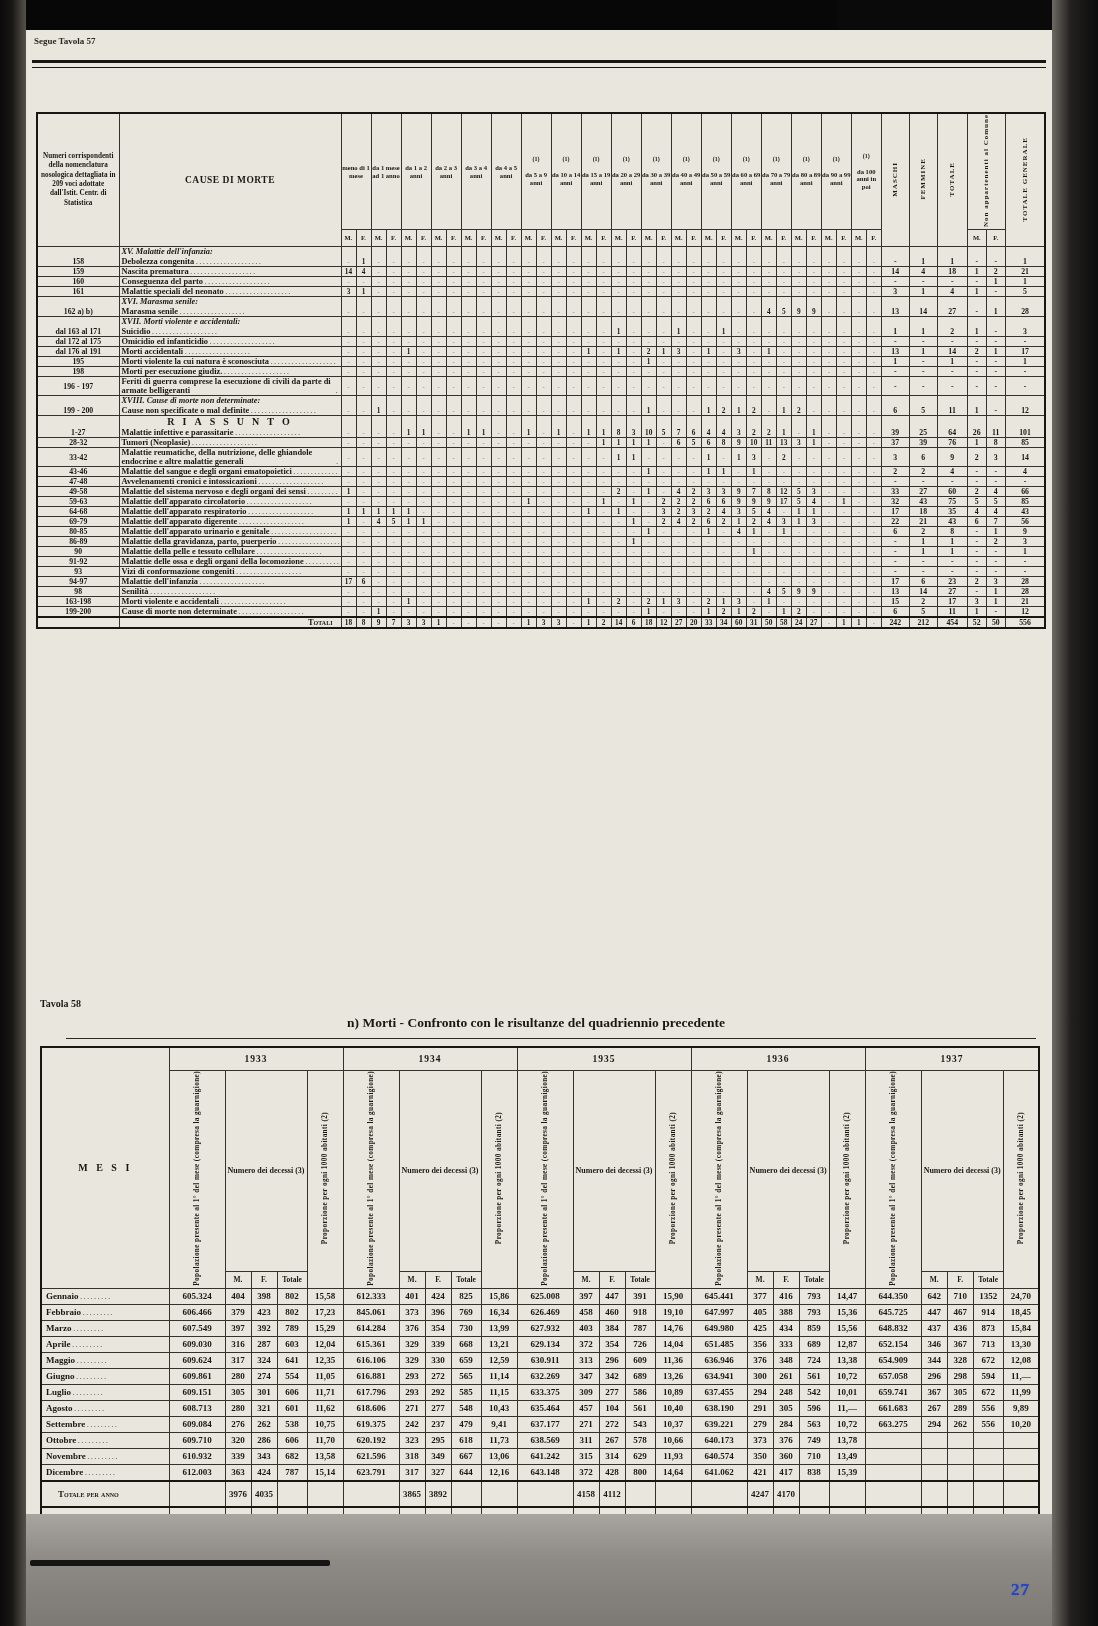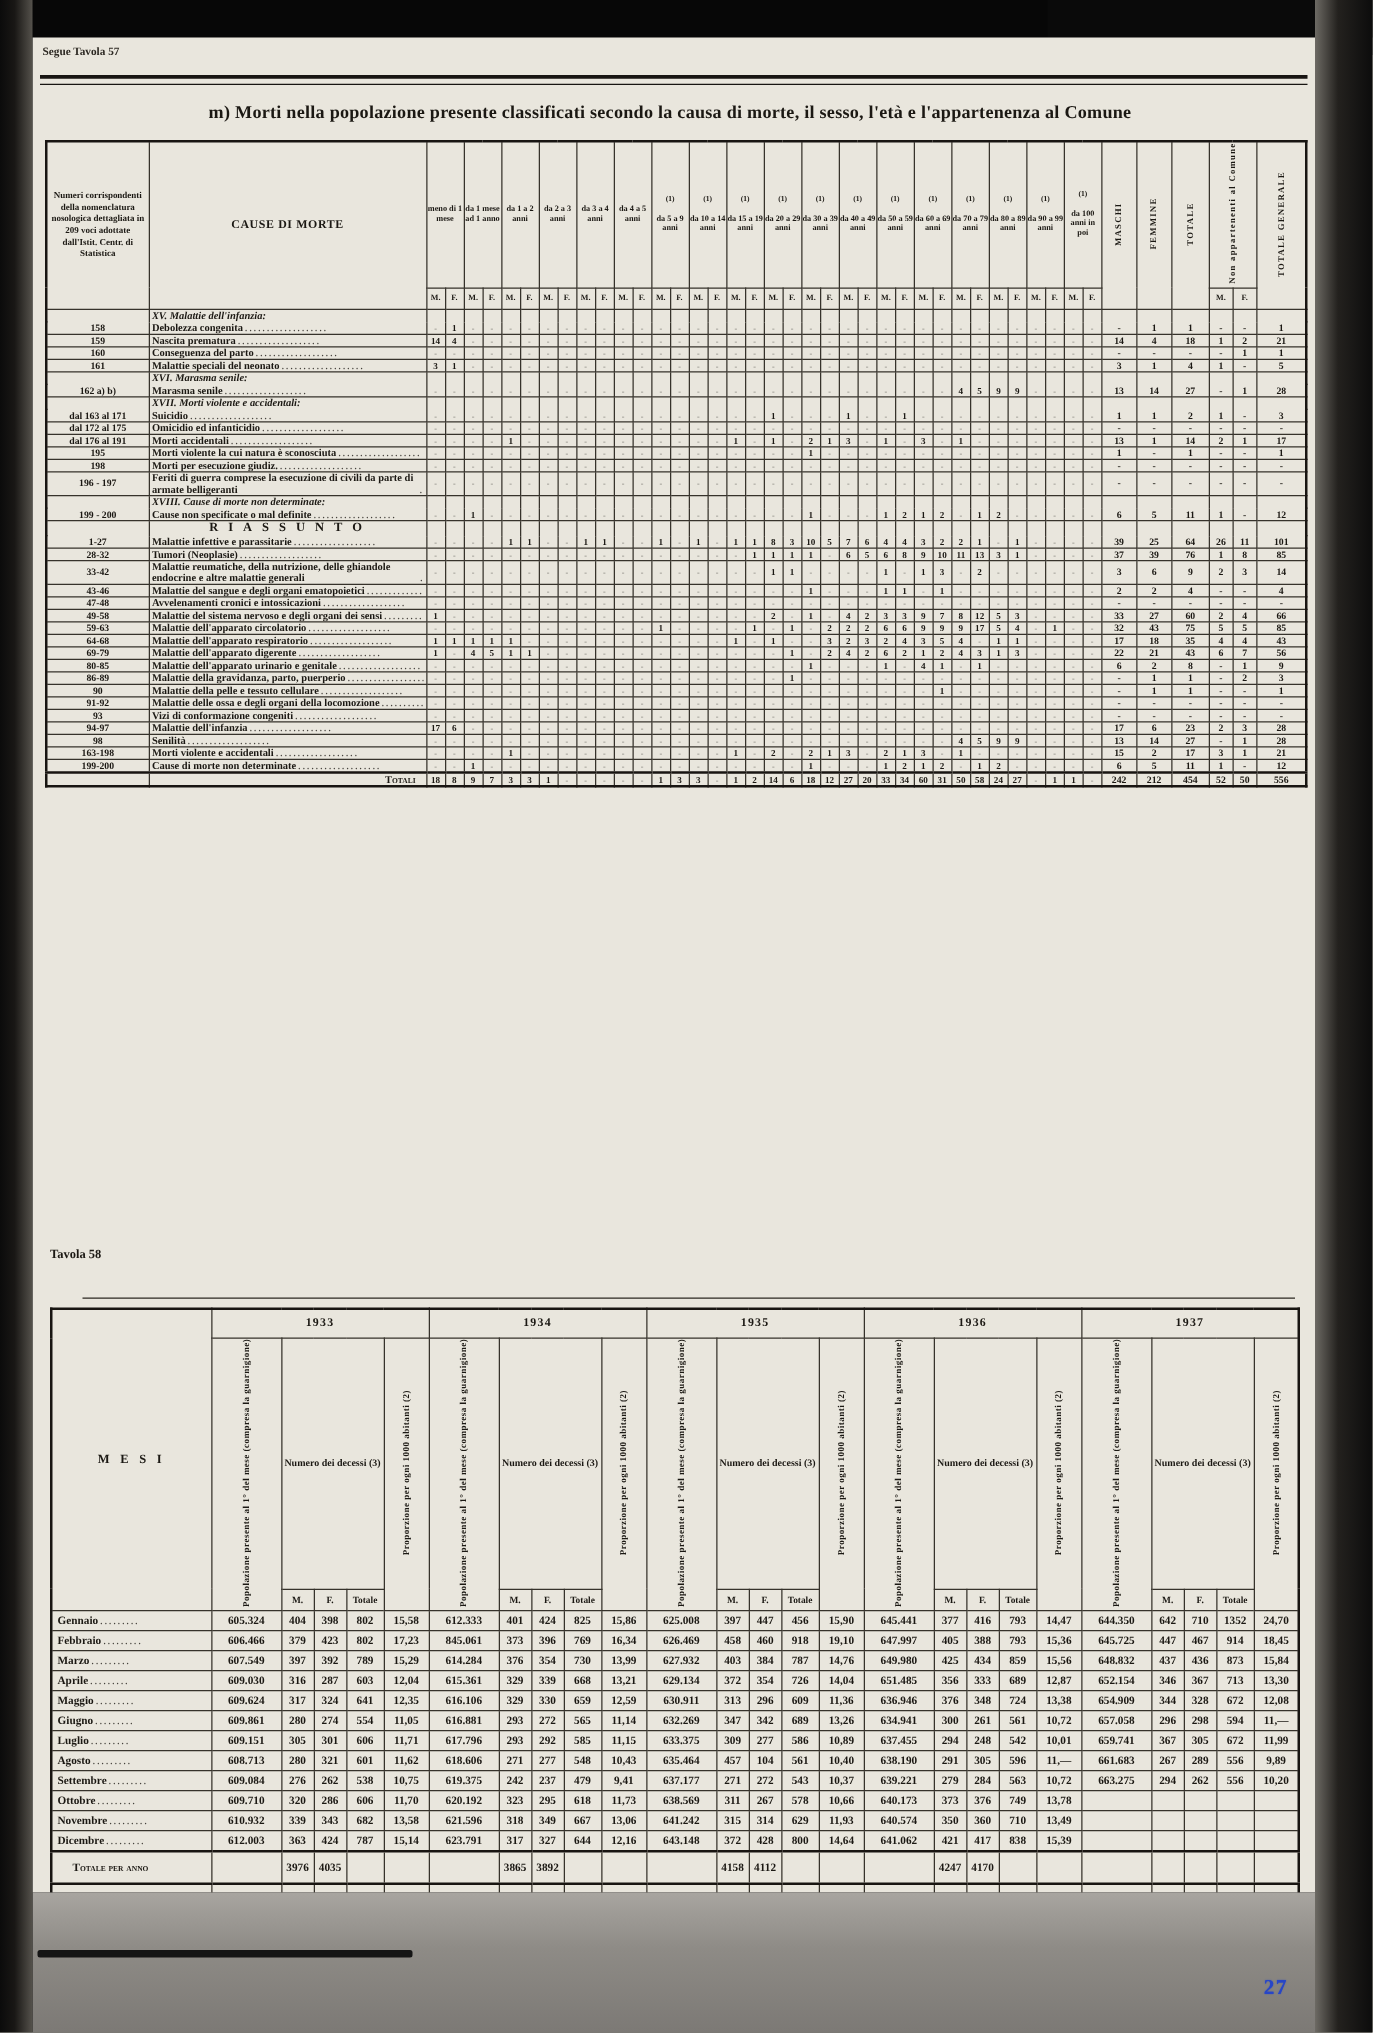--- a/index.html
+++ b/index.html
@@ -75,21 +75,20 @@
 <body>
 
 <div id="top-band"></div>
 <div id="tr-block"></div>
 
 <div id="sheet">
   <span id="segue">Segue Tavola 57</span>
   <div class="toprule" id="rule1"></div>
   <div class="toprule" id="rule2"></div>
 
-  <div id="t57-title">m) Morti nella popolazione presente classificati secondo la causa di morte, il sesso, l'età e l'appartenenza al Comune</div>
   <div id="t57-wrap">
     <table class="t57" id="t57">
         <colgroup>
           <col style="width: 82px;">
           <col style="width: 222px;">
           <col style="width: 15px;">
           <col style="width: 15px;">
           <col style="width: 15px;">
           <col style="width: 15px;">
           <col style="width: 15px;">
@@ -2005,20 +2004,21 @@
             <td class="sum">454</td>
             <td class="sum">52</td>
             <td class="sum">50</td>
             <td class="sum">556</td>
           </tr>
         </tbody>
       </table>
   </div>
 
   <span id="t58-label">Tavola 58</span>
+  <div id="t58-title">n) Morti - Confronto con le risultanze del quadriennio precedente</div>
   <div id="t58-rule"></div>
   <div id="t58-wrap">
     <table class="t58" id="t58">
         <colgroup>
           <col style="width: 128px;">
           <col style="width: 56px;">
           <col style="width: 26px;">
           <col style="width: 26px;">
           <col style="width: 30px;">
           <col style="width: 36px;">
@@ -2101,21 +2101,21 @@
             <td class="num">802</td>
             <td class="num">15,58</td>
             <td class="num">612.333</td>
             <td class="num">401</td>
             <td class="num">424</td>
             <td class="num">825</td>
             <td class="num">15,86</td>
             <td class="num">625.008</td>
             <td class="num">397</td>
             <td class="num">447</td>
-            <td class="num">456</td>
+            <td class="num">391</td>
             <td class="num">15,90</td>
             <td class="num">645.441</td>
             <td class="num">377</td>
             <td class="num">416</td>
             <td class="num">793</td>
             <td class="num">14,47</td>
             <td class="num">644.350</td>
             <td class="num">642</td>
             <td class="num">710</td>
             <td class="num">1352</td>

